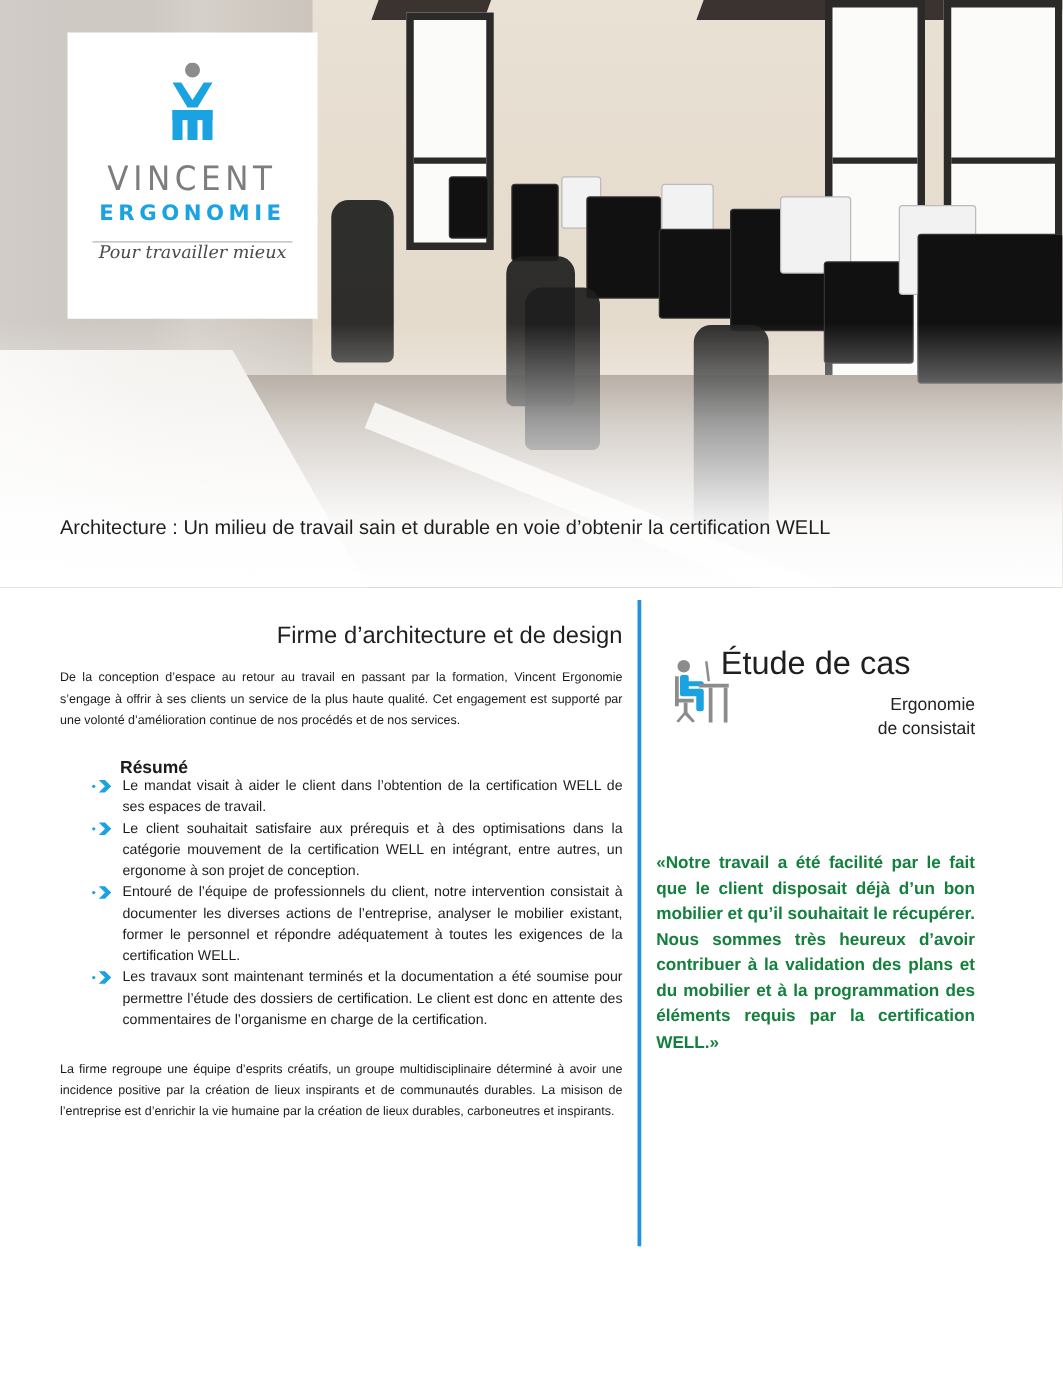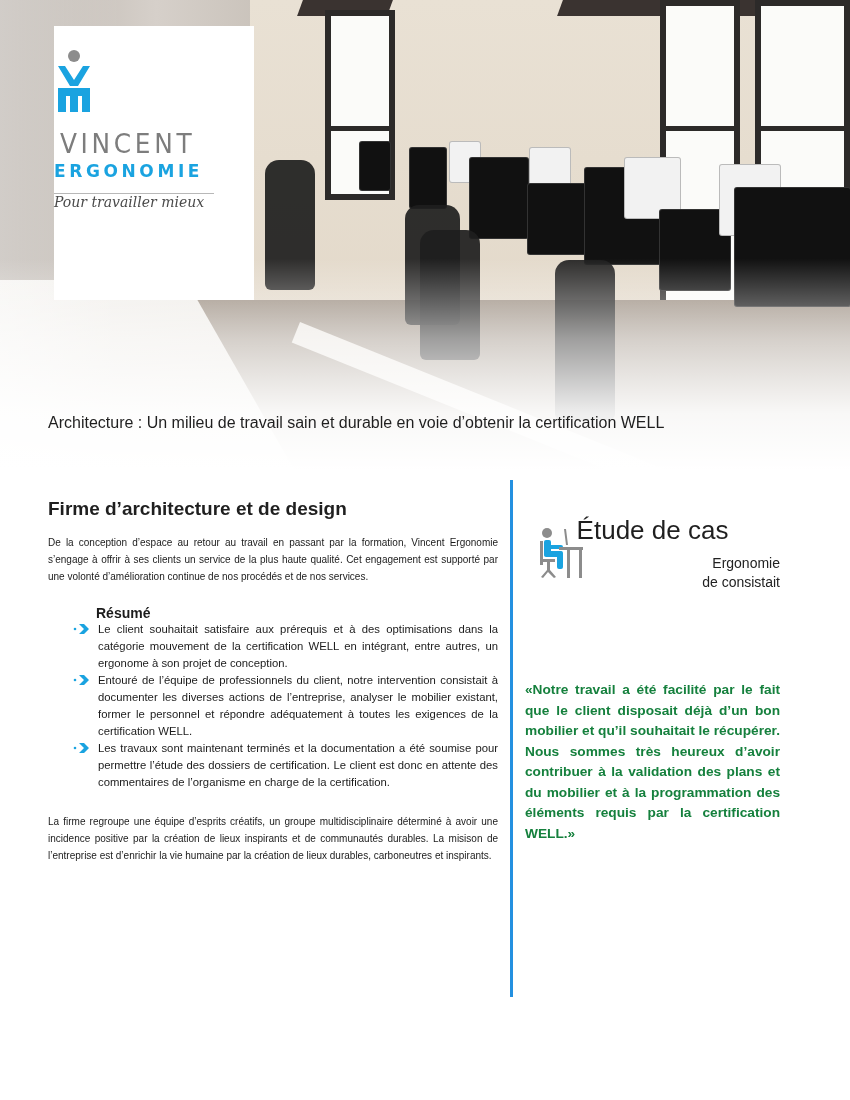--- a/index.html
+++ b/index.html
@@ -27,22 +27,22 @@
   .hero .table-front { position: absolute; left: 0; top: 280px; width: 300px; height: 200px;
     background: linear-gradient(160deg, #f4f2ef 0%, #e7e3dd 100%);
     clip-path: polygon(0 0, 62% 0, 100% 100%, 0 100%); }
   .hero .fade { position: absolute; left: 0; top: 0; width: 850px; height: 470px;
     background: linear-gradient(180deg, rgba(255,255,255,0) 0%, rgba(255,255,255,0) 55%, rgba(255,255,255,0.55) 72%, rgba(255,255,255,0.92) 88%, #ffffff 100%); }
   .hero .fade-left { position: absolute; left: 0; top: 0; width: 120px; height: 470px;
     background: linear-gradient(90deg, rgba(255,255,255,0.35), rgba(255,255,255,0)); }
 
   
   .logo-card {
-    position: absolute; left: 54px; top: 26px; width: 200px; height: 274px; background: #ffffff;
-    display: flex; flex-direction: column; align-items: flex-start;
+    position: absolute; left: 54px; top: 26px; width: 200px; height: 229px; background: #ffffff;
+    display: flex; flex-direction: column; align-items: center;
   }
   .logo-mark { margin-top: 24px; width: 40px; height: 64px; position: relative; }
   .logo-word-1 {
     margin-top: 14px; font-size: 27px; letter-spacing: 4px; color: #7d7d7d; font-weight: 300;
     font-family: "DejaVu Sans", sans-serif; font-weight: normal; transform: scaleX(0.92);
   }
   .logo-word-2 {
     margin-top: 2px; font-size: 17px; letter-spacing: 3.6px; color: #1aa3e0; font-weight: bold;
     font-family: "DejaVu Sans", sans-serif;
   }
@@ -142,25 +142,34 @@
   </div>
   <div class="logo-word-1">VINCENT</div>
   <div class="logo-word-2">ERGONOMIE</div>
   <div class="logo-rule"></div>
   <div class="logo-tagline">Pour travailler mieux</div>
 </div>
 
 <h1 class="doc-title" style="font-weight:normal;">Architecture : Un milieu de travail sain et durable en voie d’obtenir la certification WELL</h1>
 
 <div class="left-col">
-  <h2 class="subtitle" style="font-weight:bold;">Firme d’architecture et de design</h2>
+  <h2 class="subtitle" style="font-weight:normal;text-align:right;">Firme d’architecture et de design</h2>
   <p class="para">De la conception d’espace au retour au travail en passant par la formation, Vincent Ergonomie s’engage à offrir à ses clients un service de la plus haute qualité. Cet engagement est supporté par une volonté d’amélioration continue de nos procédés et de nos services.</p>
 
   <h3 class="resume-heading">Résumé</h3>
   <ul class="bullets">
+    <li>
+      <span class="bullet-icon">
+        <svg width="20" height="12" viewBox="0 0 20 12">
+            <circle cx="3" cy="6" r="1.3" fill="#1aa3e0"></circle>
+            <polygon points="7,1 12,1 17,6 12,11 7,11 12,6" fill="#1aa3e0"></polygon>
+          </svg>
+      </span>
+      <span>Le mandat visait à aider le client dans l’obtention de la certification WELL de ses espaces de travail.</span>
+    </li>
     <li>
       <span class="bullet-icon">
         <svg width="20" height="12" viewBox="0 0 20 12">
             <circle cx="3" cy="6" r="1.3" fill="#1aa3e0"></circle>
             <polygon points="7,1 12,1 17,6 12,11 7,11 12,6" fill="#1aa3e0"></polygon>
           </svg>
       </span>
       <span>Le client souhaitait satisfaire aux prérequis et à des optimisations dans la catégorie mouvement de la certification WELL en intégrant, entre autres, un ergonome à son projet de conception.</span>
     </li>
     <li>

